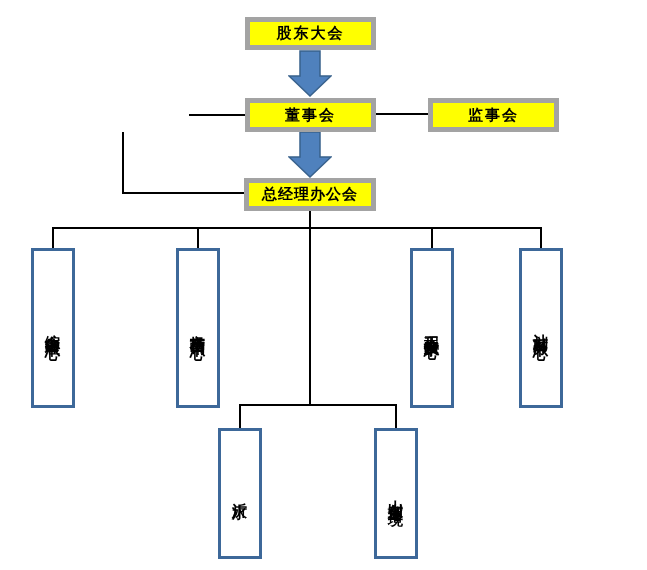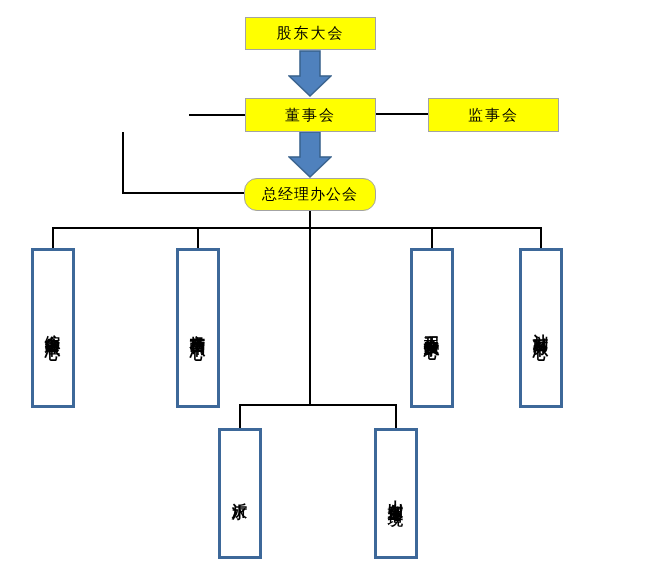--- a/index.html
+++ b/index.html
@@ -2,23 +2,23 @@
 <html><head>
 <meta charset="utf-8">
 <style>
   html,body{margin:0;padding:0;background:#ffffff;}
   .canvas{
     position:relative;width:647px;height:570px;background:#ffffff;overflow:hidden;
     font-family:"Liberation Sans",sans-serif;color:#000;
   }
   .ybox{
     position:absolute;box-sizing:border-box;
-    background:#ffff00;border:1px solid #a3a3a3;
+    background:#ffff00;border:5px solid #a3a3a3;
     display:flex;align-items:center;justify-content:center;
-    font-size:15px;font-weight:normal;letter-spacing:2px;
+    font-size:15px;font-weight:bold;letter-spacing:2px;
   }
   .wbox{
     position:absolute;box-sizing:border-box;
     background:#ffffff;border:3px solid #3d6899;
     display:flex;align-items:center;justify-content:center;
     font-size:15px;font-weight:bold;
   }
   .vtext{
     writing-mode:vertical-rl;text-orientation:upright;
     letter-spacing:2px;line-height:1;
@@ -60,21 +60,21 @@
 
 
   <div class="ybox" style="left:245px;top:98px;width:131px;height:34px;">
     <span>董事会</span>
   </div>
 
   <div class="ybox" style="left:428px;top:98px;width:131px;height:34px;">
     <span>监事会</span>
   </div>
 
-  <div class="ybox" style="left:244px;top:178px;width:132px;height:33px;letter-spacing:1px;border-radius:13px;">
+  <div class="ybox" style="left:244px;top:178px;width:132px;height:33px;letter-spacing:1px;">
     <span>总经理办公会</span>
   </div>
 
   <div class="wbox" style="left:31px;top:248px;width:44px;height:160px;">
     <span class="vtext">综合管理中心</span>
   </div>
 
   <div class="wbox" style="left:176px;top:248px;width:44px;height:160px;">
     <span class="vtext">市场营销中心</span>
   </div>

